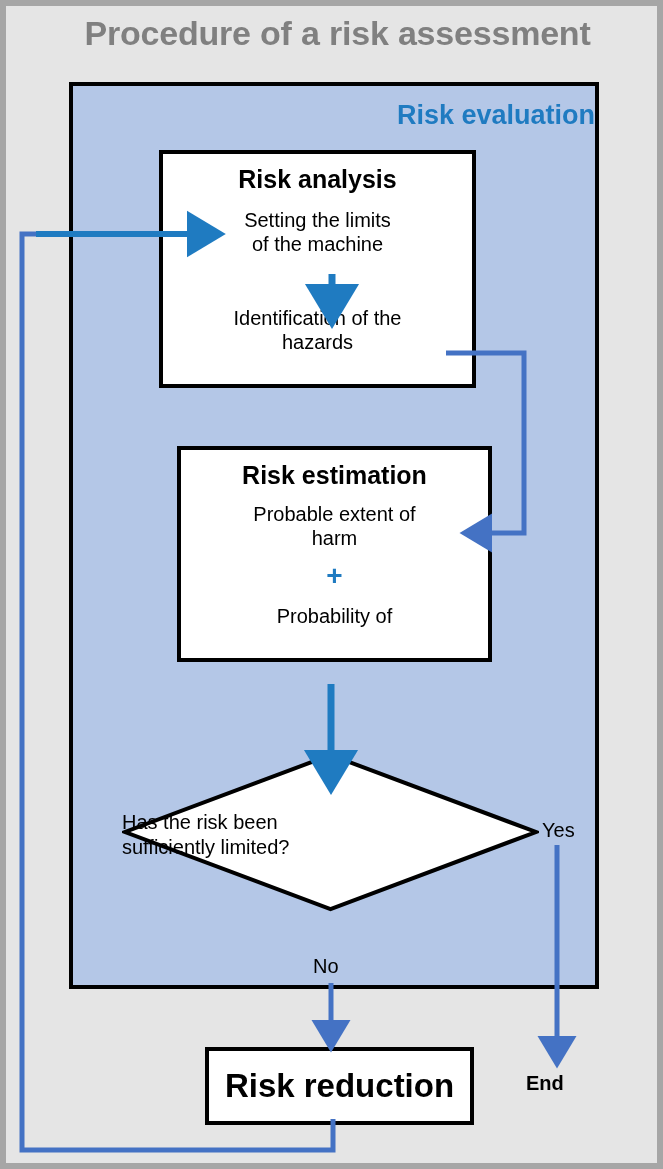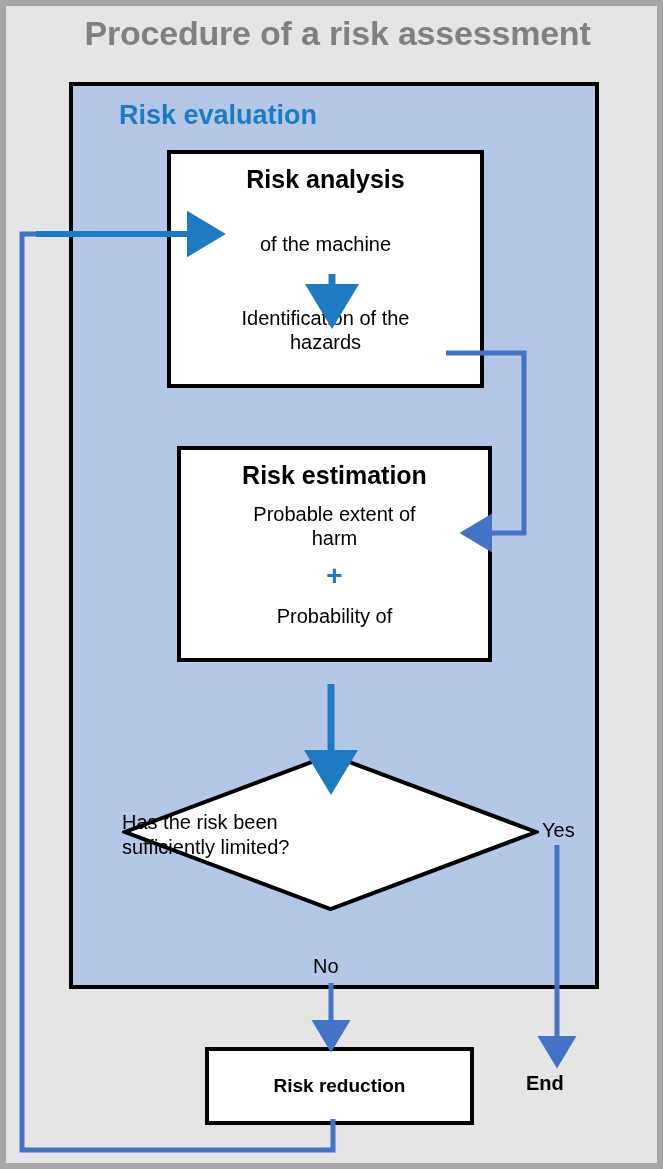--- a/index.html
+++ b/index.html
@@ -41,36 +41,35 @@
     height: 907px;
     background: #b4c7e7;
     border: 4px solid #000000;
     box-sizing: border-box;
   }
   #risk-evaluation-title {
     position: absolute;
     left: 0;
     top: 14px;
     width: 100%;
-    text-align: left;
+    text-align: right;
     font-size: 27px;
     font-weight: bold;
     color: #1f7bc1;
-    padding-left: 46px;
   }
 
   
   .proc-box {
     position: absolute;
     background: #ffffff;
     border: 4px solid #000000;
     box-sizing: border-box;
     text-align: center;
   }
-  #risk-analysis-box  { left: 161px; top: 144px; width: 317px; height: 238px; text-align: center; }
+  #risk-analysis-box  { left: 153px; top: 144px; width: 317px; height: 238px; text-align: center; }
   #risk-estimation-box{ left: 171px; top: 440px; width: 315px; height: 216px; }
   #risk-reduction-box { left: 199px; top: 1041px; width: 269px; height: 78px; }
 
   .box-heading {
     font-size: 25px;
     font-weight: bold;
     color: #000000;
     margin-top: 12px;
     line-height: 1.1;
   }
@@ -84,21 +83,21 @@
   #risk-estimation-line1 { margin-top: 12px; }
   #risk-estimation-plus {
     font-size: 28px;
     font-weight: bold;
     color: #1f7bc1;
     line-height: 1;
     margin-top: 12px;
   }
   #risk-estimation-line2 { margin-top: 14px; }
   #risk-reduction-label {
-    font-size: 19px;
+    font-size: 33px;
     font-weight: bold;
     color: #000000;
     line-height: 70px;
   }
 
   
   #decision-diamond {
     position: absolute;
     left: 116px;
     top: 746px;
@@ -148,21 +147,21 @@
 
   <div id="title">Procedure of a risk assessment</div>
 
   <div id="risk-evaluation-panel">
     <div id="risk-evaluation-title">Risk evaluation</div>
   </div>
 
   <div class="proc-box" id="risk-analysis-box">
     <div class="box-heading">Risk analysis</div>
     <div class="box-line" id="risk-analysis-line1">
-      <br>
+      <span>Setting the limits</span><br>
       <span>of the machine</span>
     </div>
     <div class="box-line" id="risk-analysis-line2">
       <span>Identification of the</span><br>
       <span>hazards</span>
     </div>
   </div>
 
   <div class="proc-box" id="risk-estimation-box">
     <div class="box-heading">Risk estimation</div>

